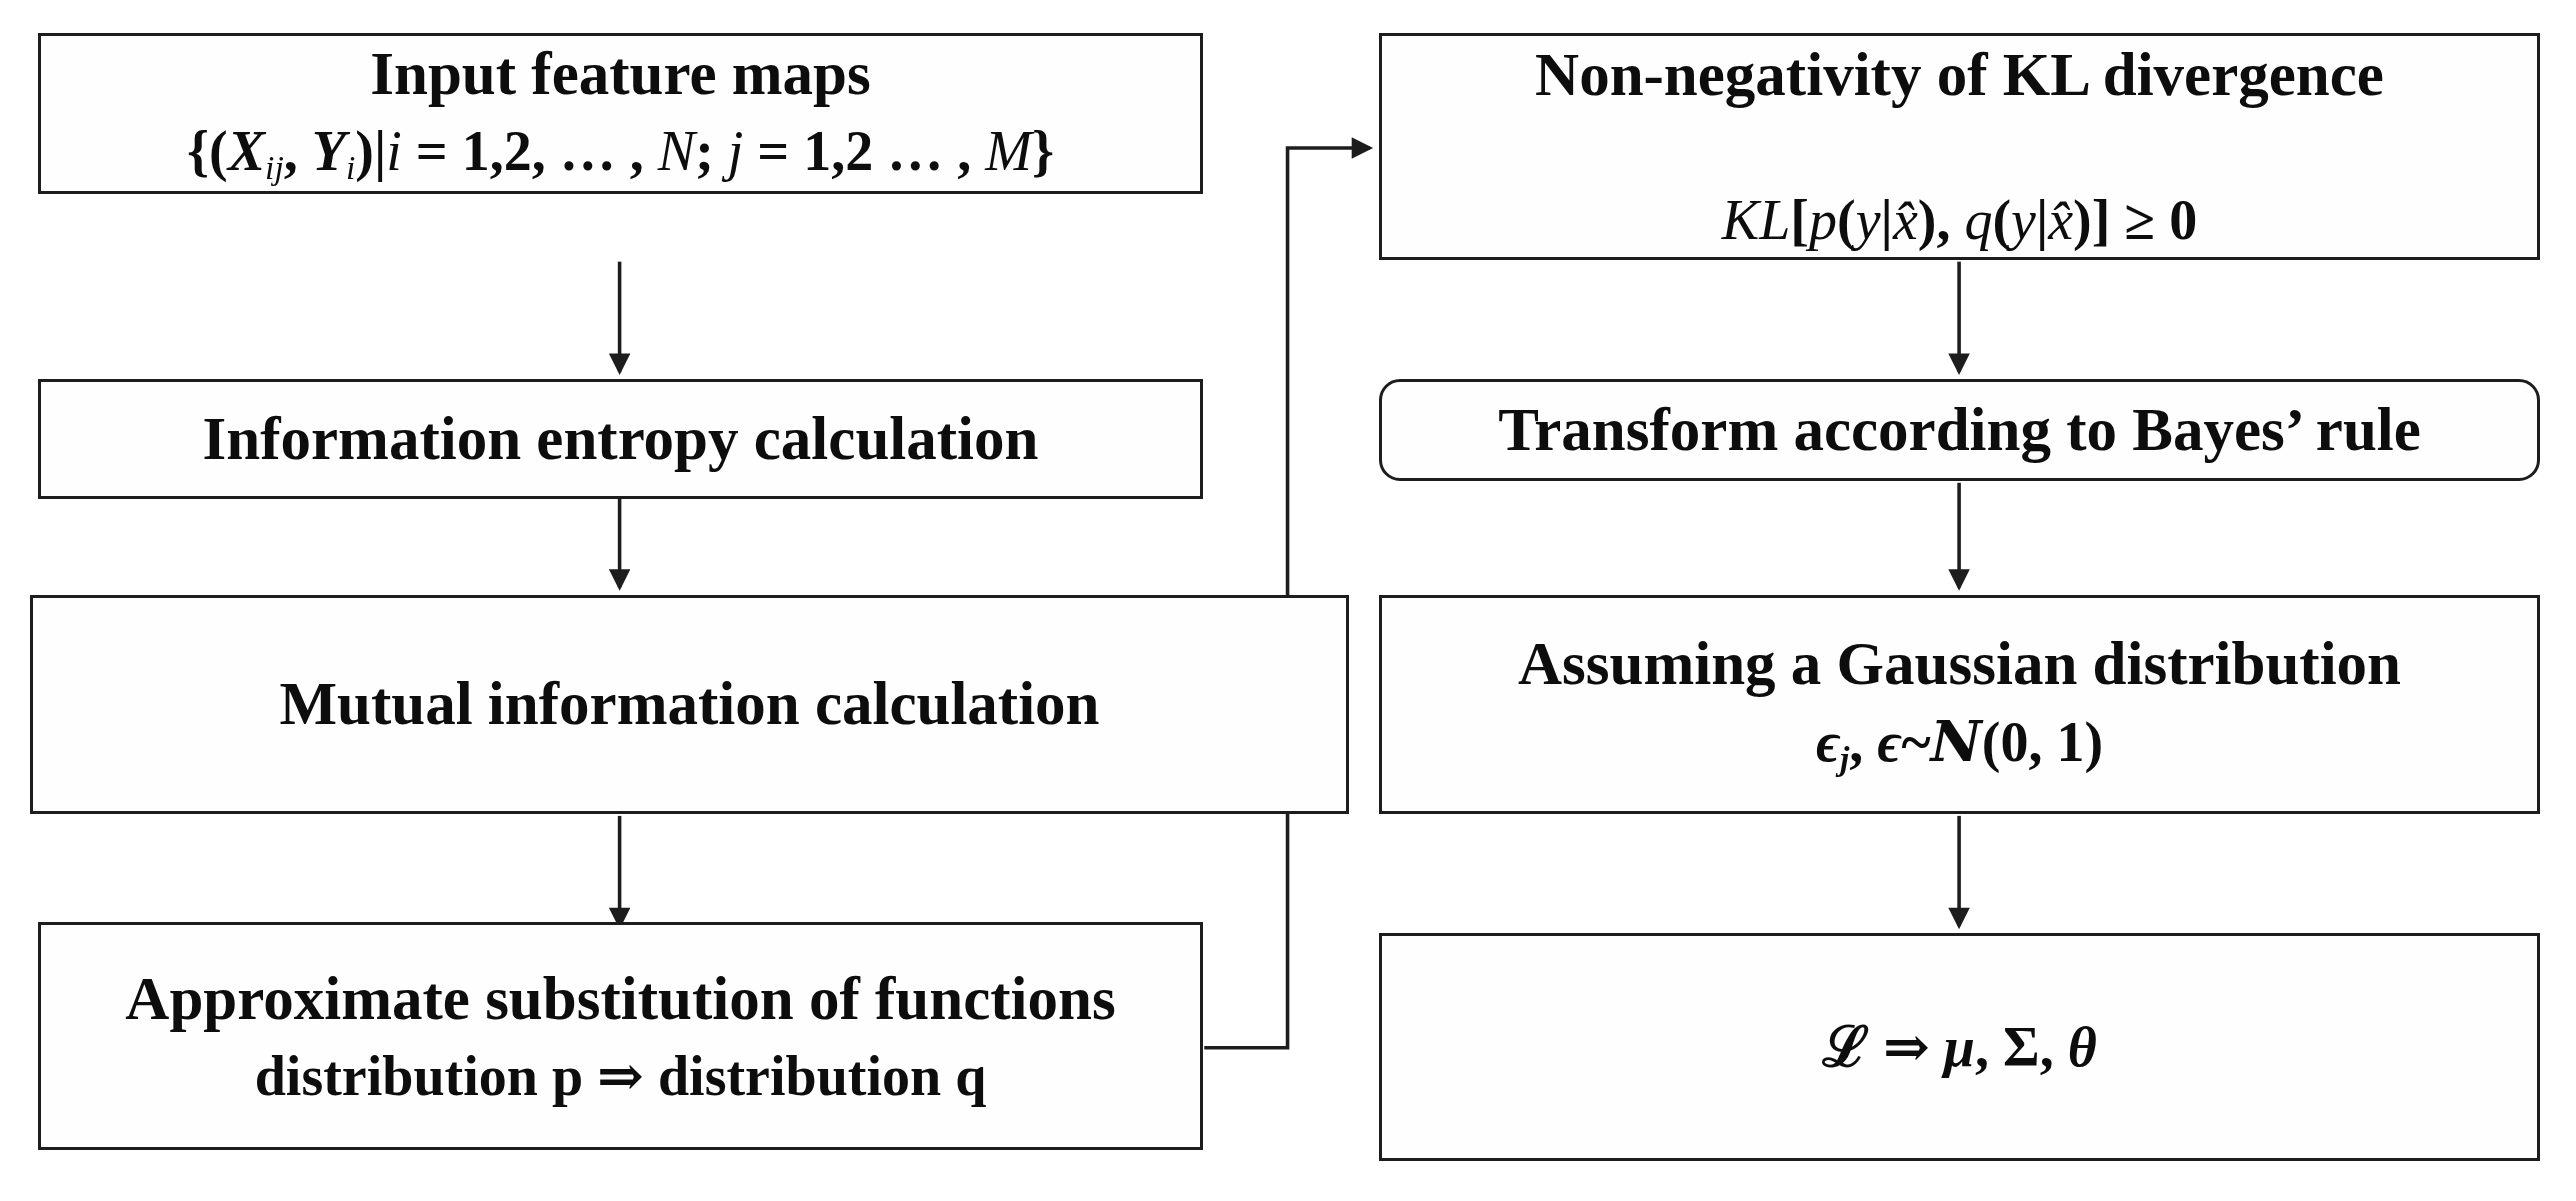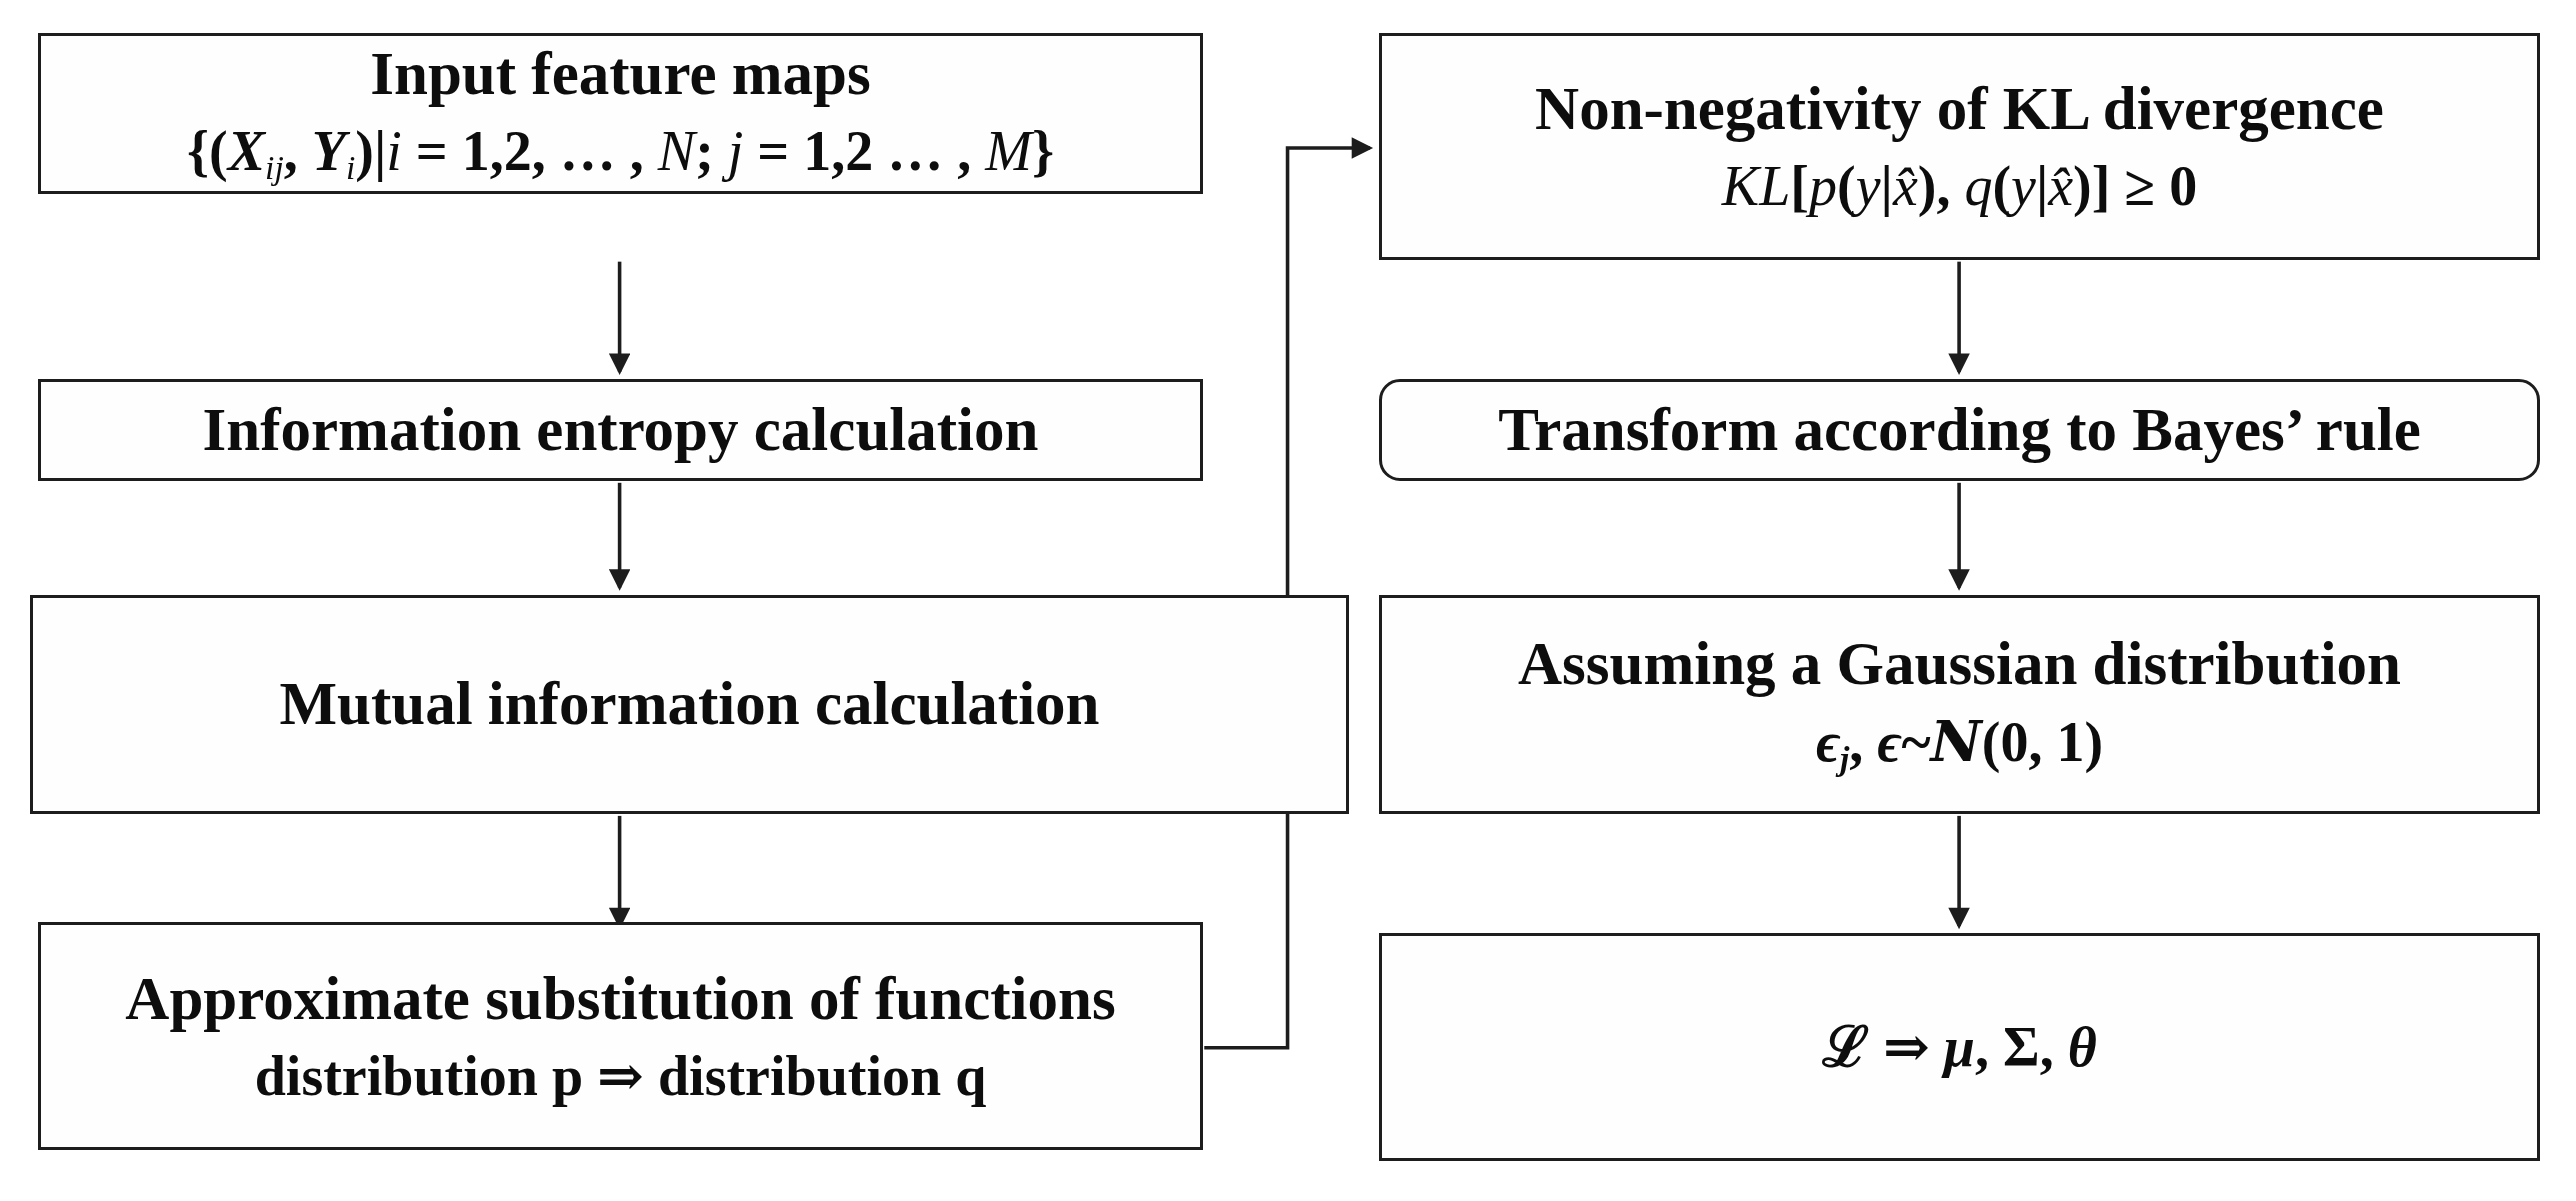--- a/index.html
+++ b/index.html
@@ -25,24 +25,24 @@
     background: #fefefe;
     display: flex;
     flex-direction: column;
     align-items: center;
     justify-content: center;
     text-align: center;
     gap: 12.5px;
     padding: 5.4px 18px;
   }
   .box-l1 { left: 38px;   top: 33px;   width: 1165px; height: 161px; }
-  .box-l2 { left: 38px;   top: 379px;  width: 1165px; height: 102px; }
+  .box-l2 { left: 38px;   top: 379px;  width: 1165px; height: 120px; }
   .box-l3 { left: 30px;   top: 595px;  width: 1319px; height: 219px; }
   .box-l4 { left: 38px;   top: 922px; width: 1165px; height: 228px; }
-  .box-r1 { left: 1379px; top: 33px;   width: 1161px; height: 227px; }
+  .box-r1 { left: 1379px; top: 33px;   width: 1161px; height: 227px; justify-content: space-between; }
   .box-r2 { left: 1379px; top: 379px;  width: 1161px; height: 102px; border-radius: 21px; }
   .box-r3 { left: 1379px; top: 595px;  width: 1161px; height: 219px; }
   .box-r4 { left: 1379px; top: 933px; width: 1161px; height: 228px; }
 
   .title {
     font-weight: bold;
     font-size: 61px;
     line-height: 1.12;
     white-space: nowrap;
   }

